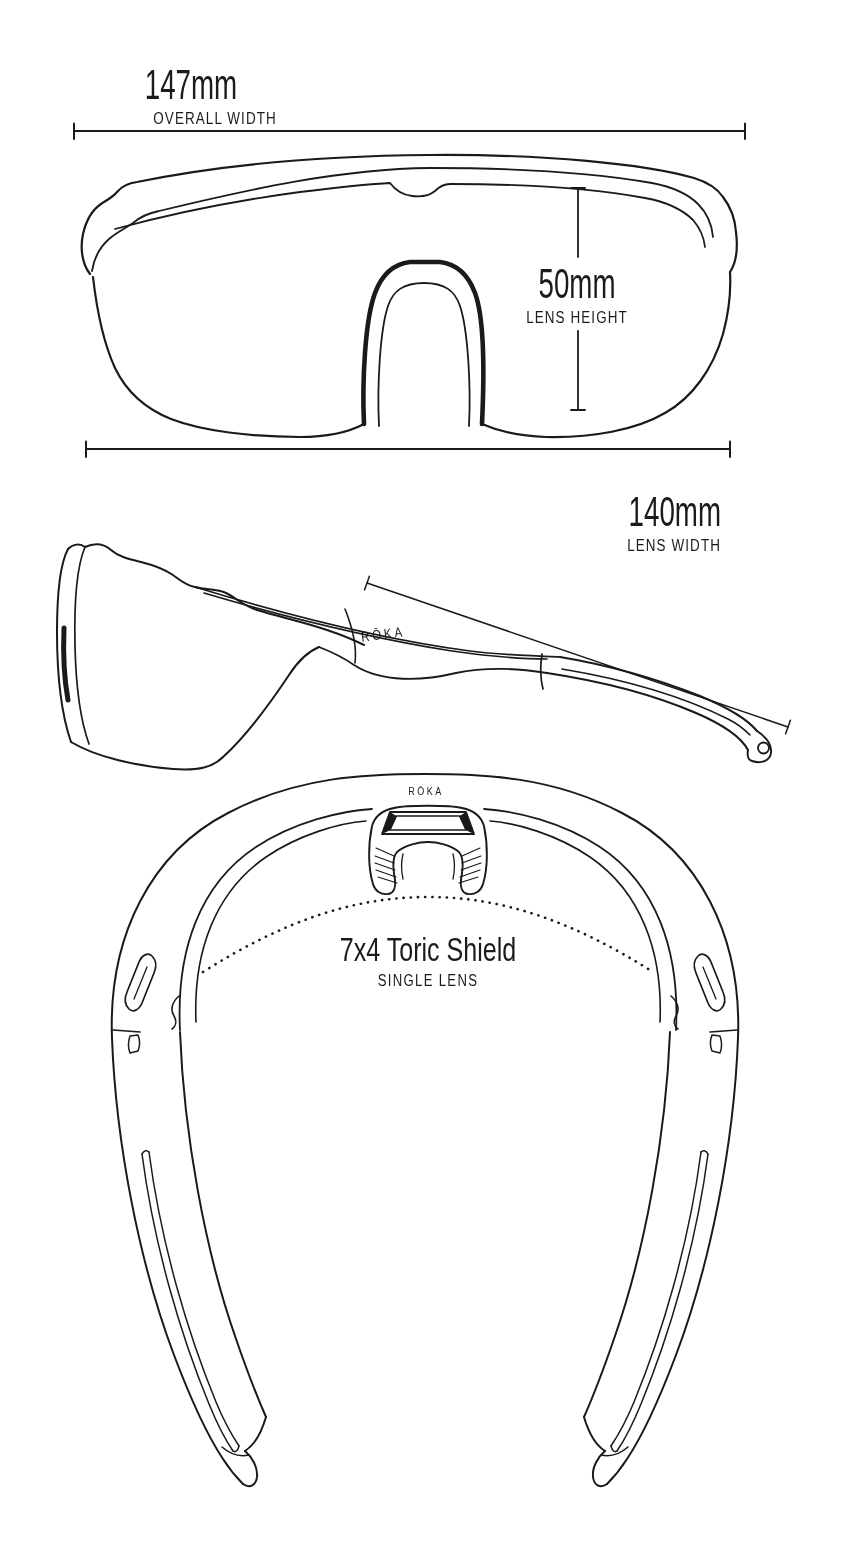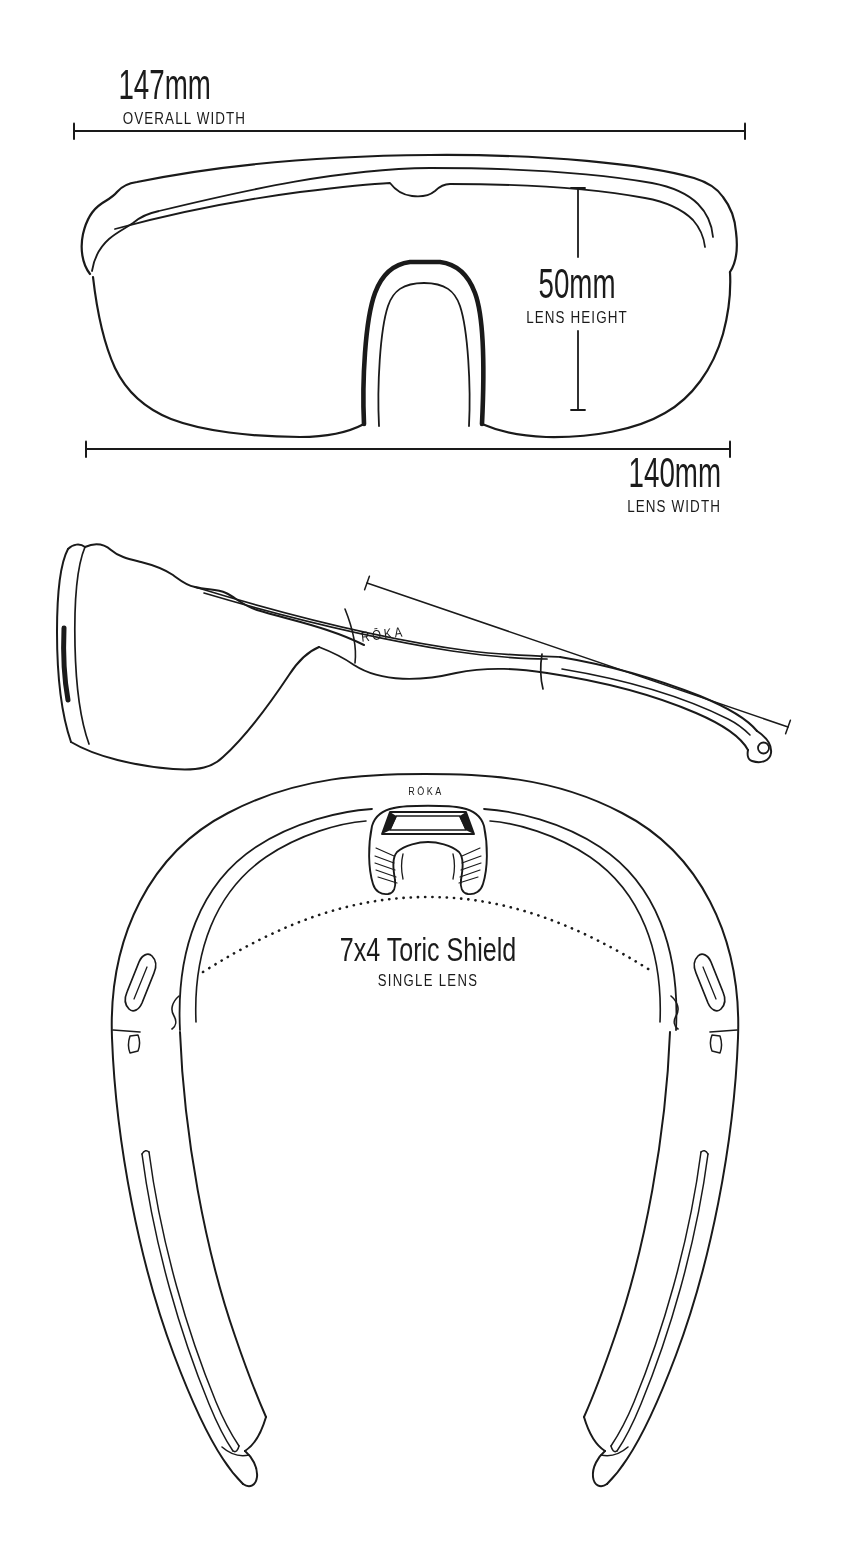--- a/index.html
+++ b/index.html
@@ -8,23 +8,23 @@
     font-family:"Liberation Sans", sans-serif; color:#1b1b1b; overflow:hidden;
   }
   #art { position:absolute; left:0; top:0; width:860px; height:1561px; }
   .txt { position:absolute; color:#1b1b1b; }
   .dim-value { display:block; font-size:42px; line-height:1; font-weight:400; transform:scaleX(0.66); white-space:nowrap; }
   .dim-label { display:block; font-size:16px; line-height:1.15; font-weight:400; letter-spacing:1.3px; transform:scaleX(0.84); margin-top:4px; white-space:nowrap; }
   .shield-title { display:block; font-size:33px; line-height:1; font-weight:400; transform:scaleX(0.76); white-space:nowrap; }
   .shield-sub { display:block; font-size:16px; line-height:1.15; letter-spacing:1.6px; transform:scaleX(0.82); margin-top:6px; white-space:nowrap; }
   .logo { display:block; font-size:14px; line-height:1; letter-spacing:3.5px; transform:scaleX(0.82); white-space:nowrap; }
   .logo-small { font-size:11px; letter-spacing:3px; }
-  .align-left { text-align:center; }  .align-left .sx { transform-origin:left center; }
+  .align-left { text-align:right; }  .align-left .sx { transform-origin:left center; }
   .align-center { text-align:center; } .align-center .sx { transform-origin:center center; }
-  .align-right { text-align:right; } .align-right .sx { transform-origin:right center; }
+  .align-right { text-align:right;margin-top:39px; } .align-right .sx { transform-origin:right center; }
 </style>
 </head>
 <body>
 
 <div id="canvas">
 
   <svg id="art" viewBox="0 0 860 1561" fill="none" stroke="#1a1a1a" stroke-width="2.2" stroke-linecap="round" stroke-linejoin="round">
 
     <g stroke-width="2">
       <path d="M 74,131 L 745,131"></path>

